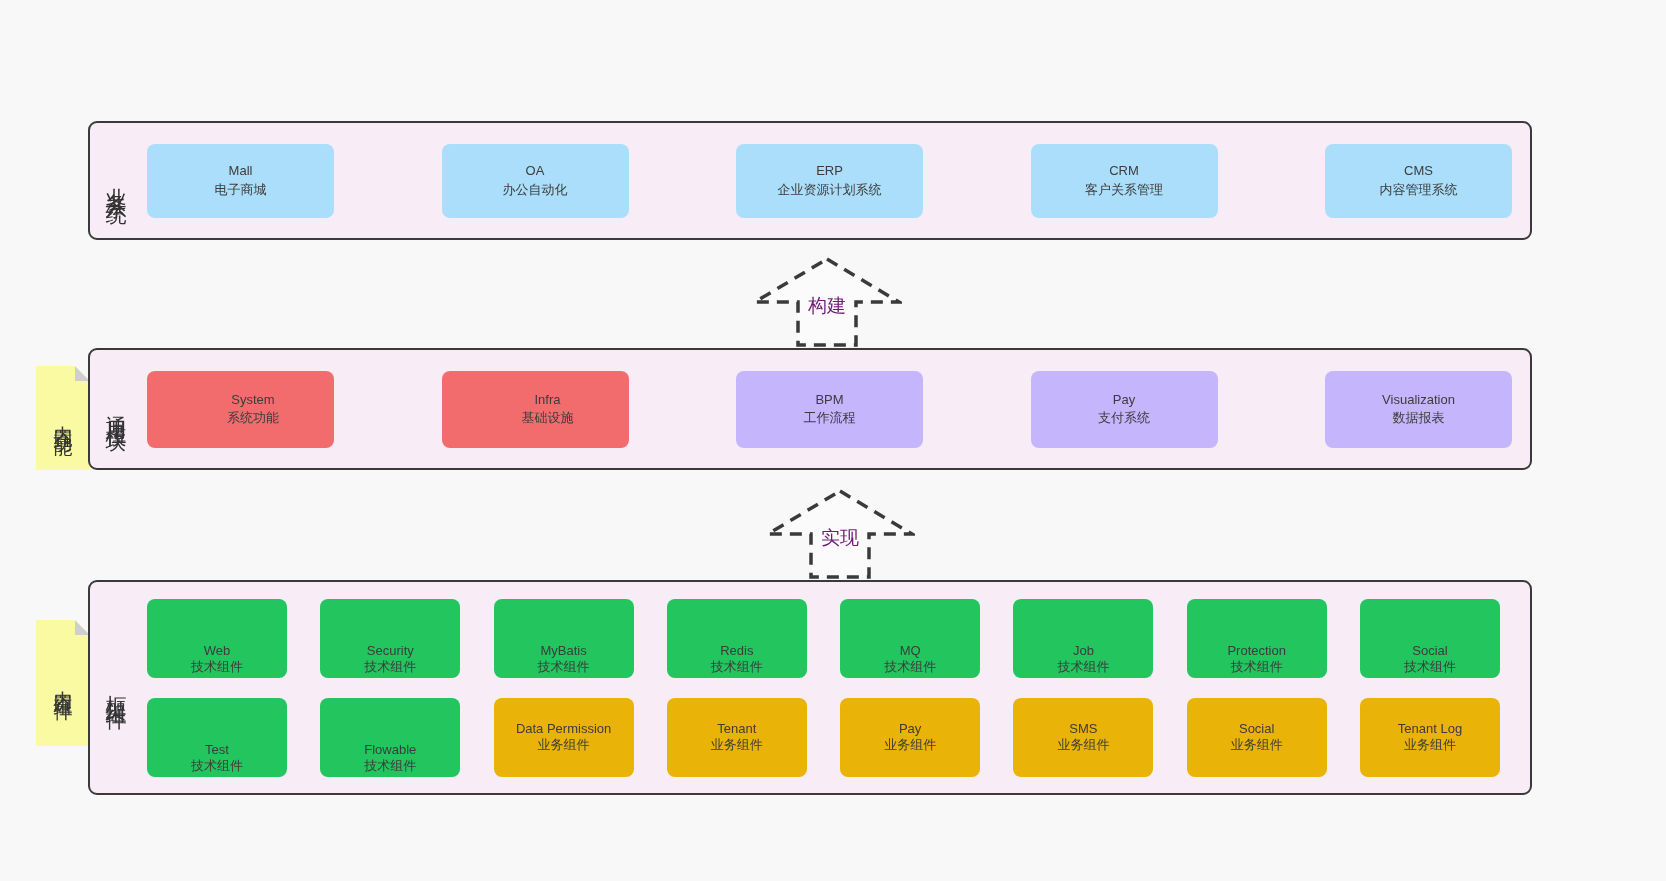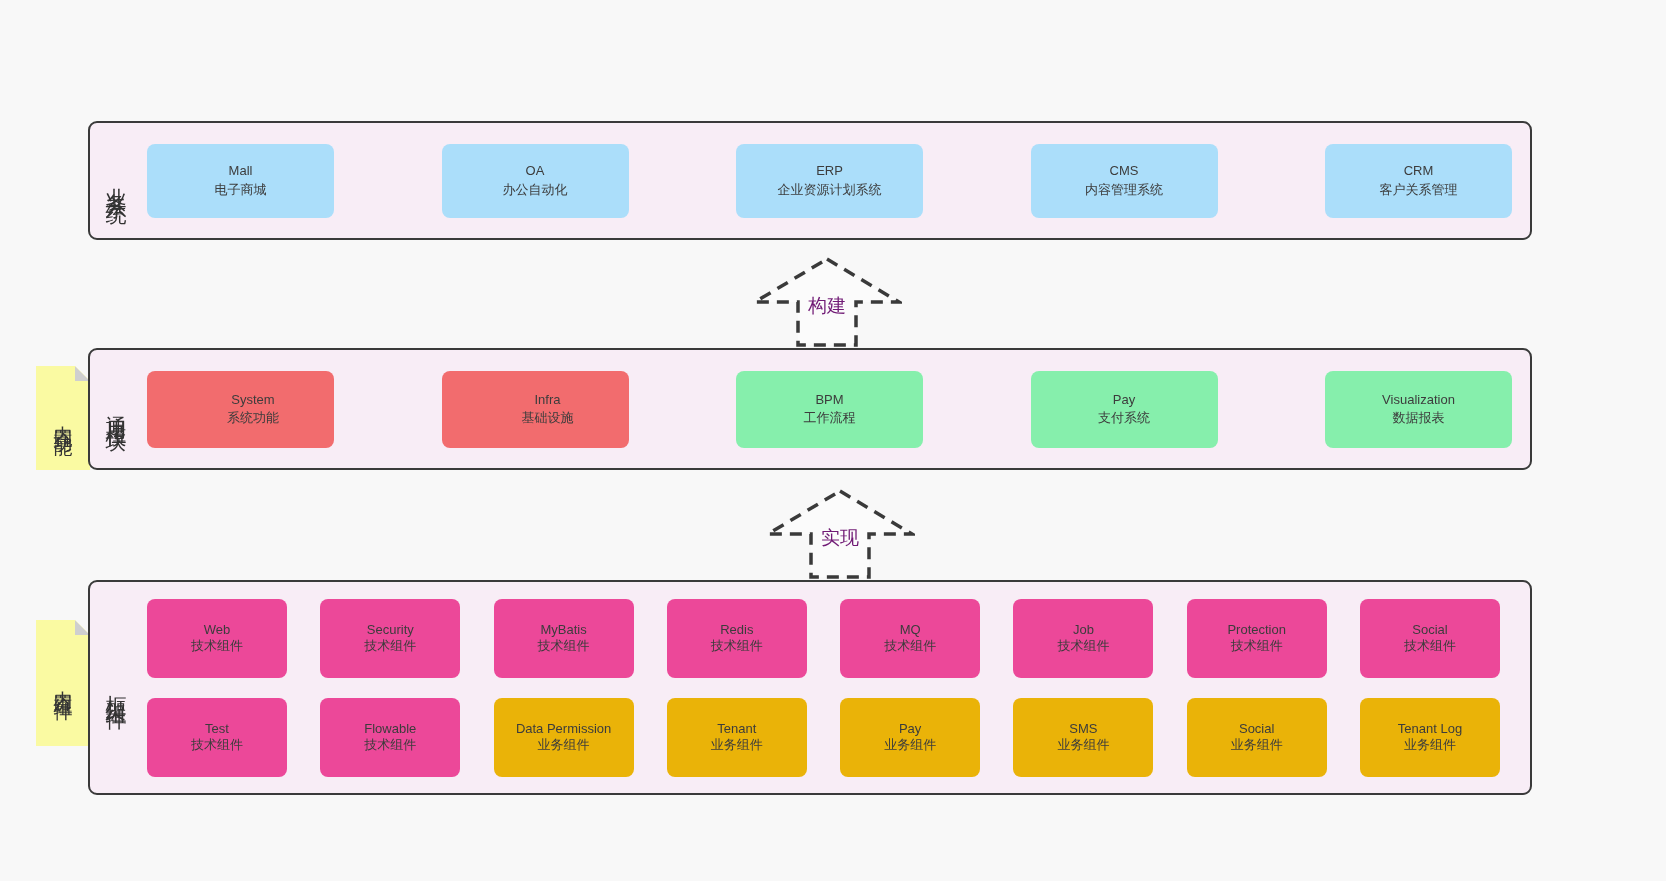--- a/index.html
+++ b/index.html
@@ -14,22 +14,22 @@
   .boxes{position:absolute;left:57px;right:18px;top:0;bottom:0;display:flex;align-items:center;justify-content:space-between;}
   .boxes.grid{left:57px;right:30px;flex-direction:column;justify-content:center;align-items:stretch;gap:20px;}
   .grid-row{display:flex;justify-content:space-between;}
 
   .box{display:flex;flex-direction:column;align-items:center;justify-content:center;border-radius:8px;
     text-align:center;font-size:13px;line-height:1.42;}
   .box.wide{width:187px;height:74px;}
   .box.small{width:140px;height:79px;line-height:1.25;padding:2px;}
   .blue{background:#abdefa;}
   .red{background:#f26c6e;padding-left:25px;}
-  .pink{background:#86efac;}
-  .green{background:#ec4899;}
+  .pink{background:#c4b5fd;}
+  .green{background:#22c55e;justify-content:flex-end;}
   .green-light{background:#eab308;}
 
   .note{position:absolute;left:36px;width:54px;background:#fafaa2;display:flex;align-items:center;justify-content:center;
     clip-path:polygon(0 0,calc(100% - 15px) 0,100% 15px,100% 100%,0 100%);}
   .note-fold{position:absolute;right:0;top:0;width:15px;height:15px;background:#cfcfcf;
     clip-path:polygon(0 0,100% 100%,0 100%);}
   .note-text{writing-mode:vertical-rl;text-orientation:upright;font-size:19px;letter-spacing:4px;color:#333;}
 
   .arrow{position:absolute;width:150px;height:92px;}
   .arrow svg{display:block;}
@@ -60,26 +60,26 @@
       </div>
       <div class="box wide blue">
         <div>OA</div>
         <div>办公自动化</div>
       </div>
       <div class="box wide blue">
         <div>ERP</div>
         <div>企业资源计划系统</div>
       </div>
       <div class="box wide blue">
+        <div>CRM</div>
+        <div>客户关系管理</div>
+      </div>
+      <div class="box wide blue">
         <div>CMS</div>
         <div>内容管理系统</div>
-      </div>
-      <div class="box wide blue">
-        <div>CRM</div>
-        <div>客户关系管理</div>
       </div>
     </div>
   </div>
 
   <div class="arrow" style="left:752px;top:256px;">
     <svg width="150" height="92" viewBox="0 0 150 92">
       <path d="M75 3 L147 46 L104 46 L104 89 L46 89 L46 46 L3 46 Z" fill="#fbfbfb" stroke="#3a3a3a" stroke-width="3.5" stroke-dasharray="12 8"></path>
     </svg>
     <span class="arrow-label">构建</span>
   </div>

